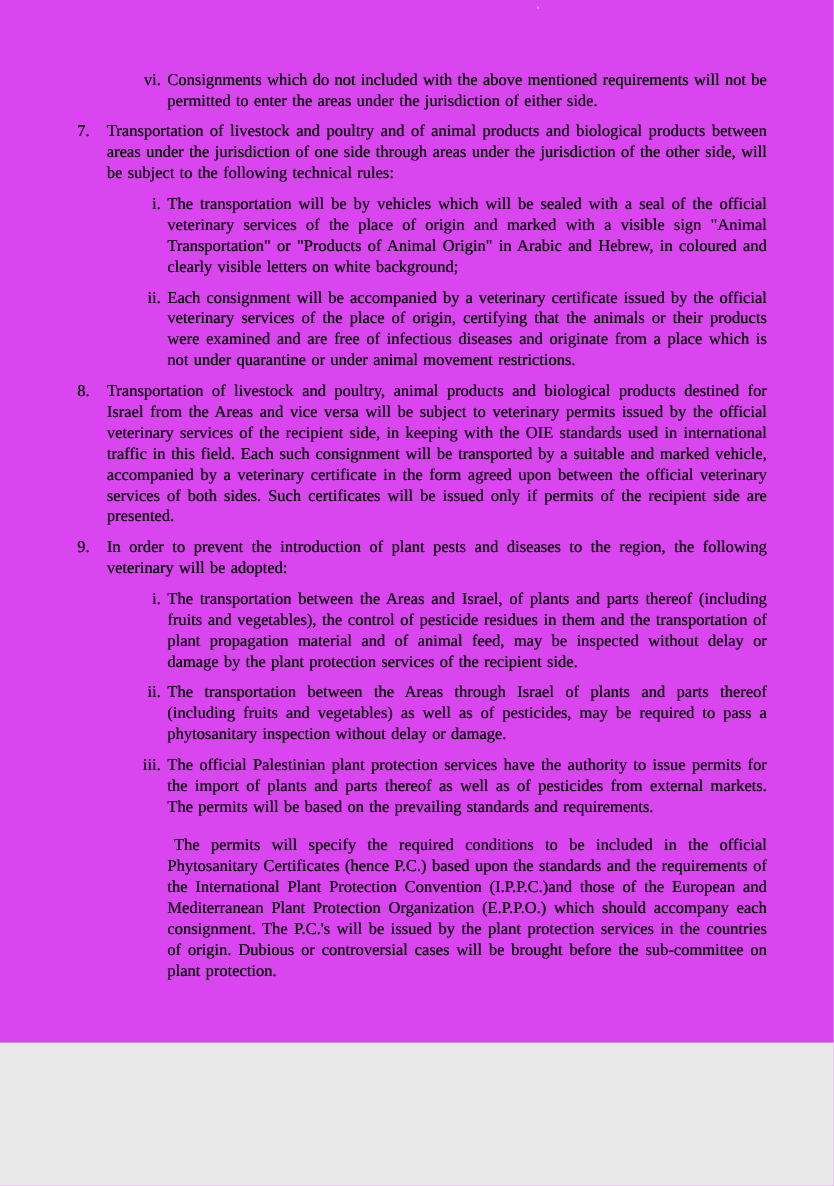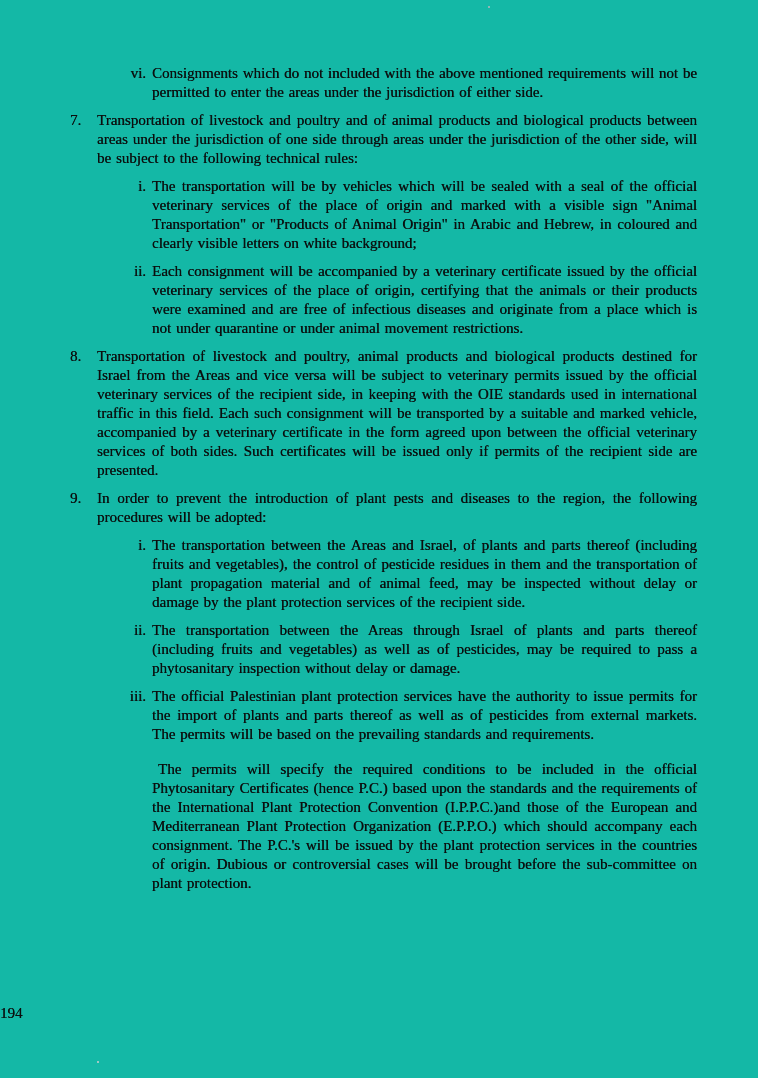--- a/index.html
+++ b/index.html
@@ -3,23 +3,23 @@
 <meta charset="utf-8">
 <style>
   html, body {
     margin: 0;
     padding: 0;
     background: #e9e9e9;
   }
   .page {
     position: relative;
     width: 758px;
-    height: 1078px;
+    height: 948px;
     margin: 0 auto;
-    background: #14b8a6;
+    background: #d946ef;
     overflow: hidden;
     font-family: "Liberation Serif", "DejaVu Serif", serif;
     font-size: 15px;
     line-height: 19px;
     color: #0d0d0d;
     text-shadow: 0.35px 0 0 rgba(0,0,0,0.75);
   }
   .doc {
     position: absolute;
     left: 70px;
@@ -92,21 +92,21 @@
       <p class="jt">Each consignment will be accompanied by a veterinary certificate issued by the official veterinary services of the place of origin, certifying that the animals or their products were examined and are free of infectious diseases and originate from a place which is not under quarantine or under animal movement restrictions.</p>
     </div>
 
     <div class="flexrow block">
       <span class="marker num-marker">8.</span>
       <p class="jt">Transportation of livestock and poultry, animal products and biological products destined for Israel from the Areas and vice versa will be subject to veterinary permits issued by the official veterinary services of the recipient side, in keeping with the OIE standards used in international traffic in this field. Each such consignment will be transported by a suitable and marked vehicle, accompanied by a veterinary certificate in the form agreed upon between the official veterinary services of both sides. Such certificates will be issued only if permits of the recipient side are presented.</p>
     </div>
 
     <div class="flexrow block">
       <span class="marker num-marker">9.</span>
-      <p class="jt">In order to prevent the introduction of plant pests and diseases to the region, the following procedures will be adopted:</p>
+      <p class="jt">In order to prevent the introduction of plant pests and diseases to the region, the following veterinary will be adopted:</p>
     </div>
 
     <div class="flexrow block sub">
       <span class="marker sub-marker">i.</span>
       <p class="jt">The transportation between the Areas and Israel, of plants and parts thereof (including fruits and vegetables), the control of pesticide residues in them and the transportation of plant propagation material and of animal feed, may be inspected without delay or damage by the plant protection services of the recipient side.</p>
     </div>
 
     <div class="flexrow block sub">
       <span class="marker sub-marker">ii.</span>
       <p class="jt">The transportation between the Areas through Israel of plants and parts thereof (including fruits and vegetables) as well as of pesticides, may be required to pass a phytosanitary inspection without delay or damage.</p>

